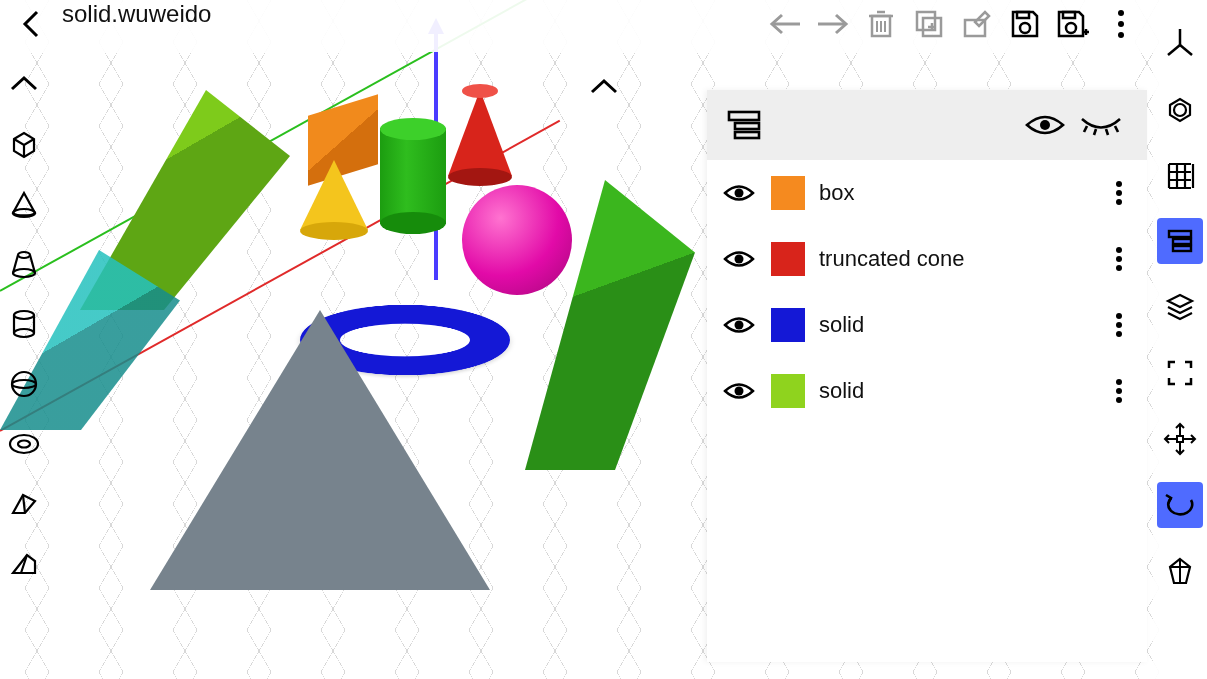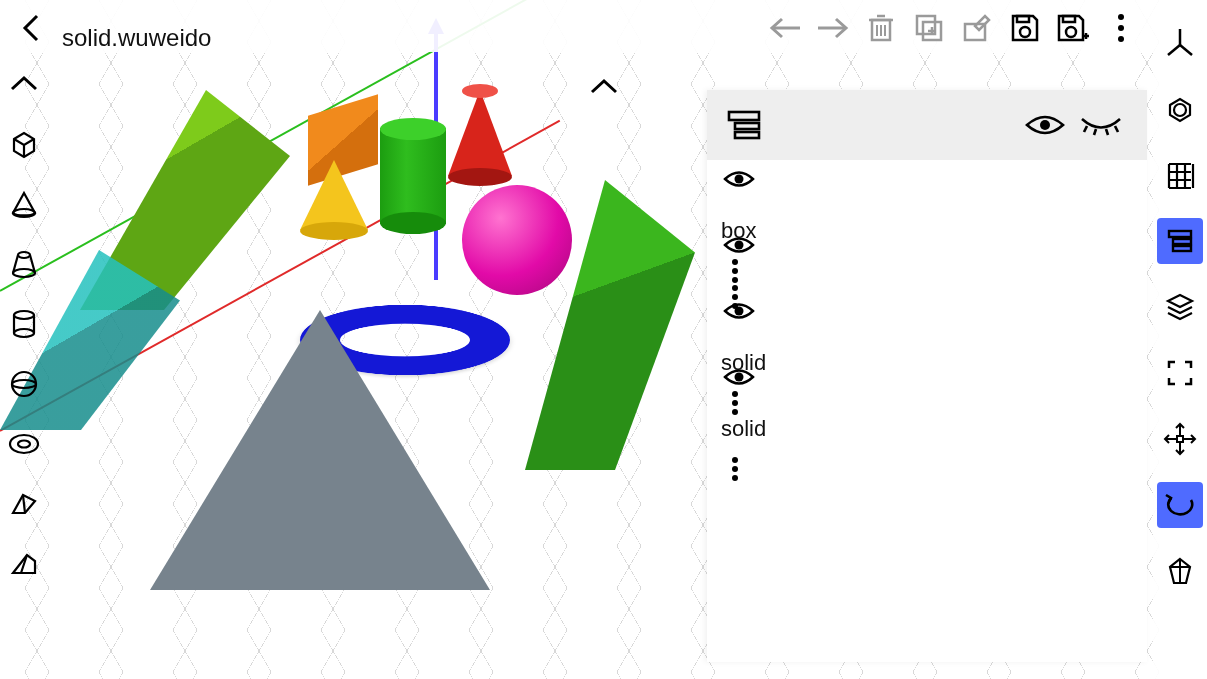--- a/index.html
+++ b/index.html
@@ -2,21 +2,21 @@
 <html><head>
 <meta charset="utf-8">
 <style>
   * { margin:0; padding:0; box-sizing:border-box; }
   html, body { width:1207px; height:679px; overflow:hidden; font-family:Arial, Helvetica, sans-serif; background:#fff; }
   body { position:relative; }
 
   
   .topbar {
     position:absolute; left:0; top:0; right:54px; height:52px;
-    display:flex; align-items:flex-end; padding:0 8px;
+    display:flex; align-items:flex-start; padding:0 8px;
     background:rgba(255,255,255,.92);
     z-index:30;
   }
   .topbar .title { font-size:24px; color:#111; margin-left:6px; }
   .topbar .spacer { flex:1; }
   .topbar .icon-btn { width:48px; height:48px; display:flex; align-items:center; justify-content:center; cursor:pointer; }
 
   
   .righttools {
     position:absolute; right:0; top:0; width:54px; height:100%;
@@ -40,21 +40,21 @@
     background:#fff; z-index:20; display:flex; flex-direction:column;
     box-shadow:-2px 0 6px rgba(0,0,0,.06);
   }
   .panel-header {
     height:70px; background:#eee; display:flex; align-items:center; padding:0 18px;
   }
   .panel-header .ph-title { flex:1; }
   .panel-header .eye-btn { width:56px; height:56px; display:flex; align-items:center; justify-content:center; cursor:pointer; }
   .panel-list { flex:1; overflow:hidden; }
   .panel-list .row {
-    display:flex; align-items:flex-start; height:66px; padding:8px 14px; gap:14px;flex-direction:column;
+    display:flex; align-items:center; height:66px; padding:0 14px; gap:14px;
   }
   .panel-list .row .row-eye { width:36px; display:flex; justify-content:center; cursor:pointer; }
   .panel-list .row .swatch { width:34px; height:34px; }
   .panel-list .row .lbl { flex:1; font-size:22px; color:#111; }
   .panel-list .row .more { width:28px; cursor:pointer; display:flex; justify-content:center; }
 
    
   .canvas {
     position:absolute; inset:0; z-index:1; overflow:hidden;
     background:
@@ -353,20 +353,21 @@
     </div>
       </div>
       <div class="row">
     <div class="row-eye">
       <svg width="32" height="22">
             <path d="M2 11 Q16 -2 30 11 Q16 24 2 11 Z" fill="none" stroke="#000" stroke-width="2.4"></path>
             <circle cx="16" cy="11" r="4.5" fill="#000"></circle>
           </svg>
     </div>
     <div class="swatch" style="background:#d8241b"></div>
+    <div class="lbl">truncated cone</div>
     <div class="more">
       <svg width="8" height="26">
             <circle cx="4" cy="4" r="3" fill="#000"></circle>
             <circle cx="4" cy="13" r="3" fill="#000"></circle>
             <circle cx="4" cy="22" r="3" fill="#000"></circle>
           </svg>
     </div>
       </div>
       <div class="row">
     <div class="row-eye">

